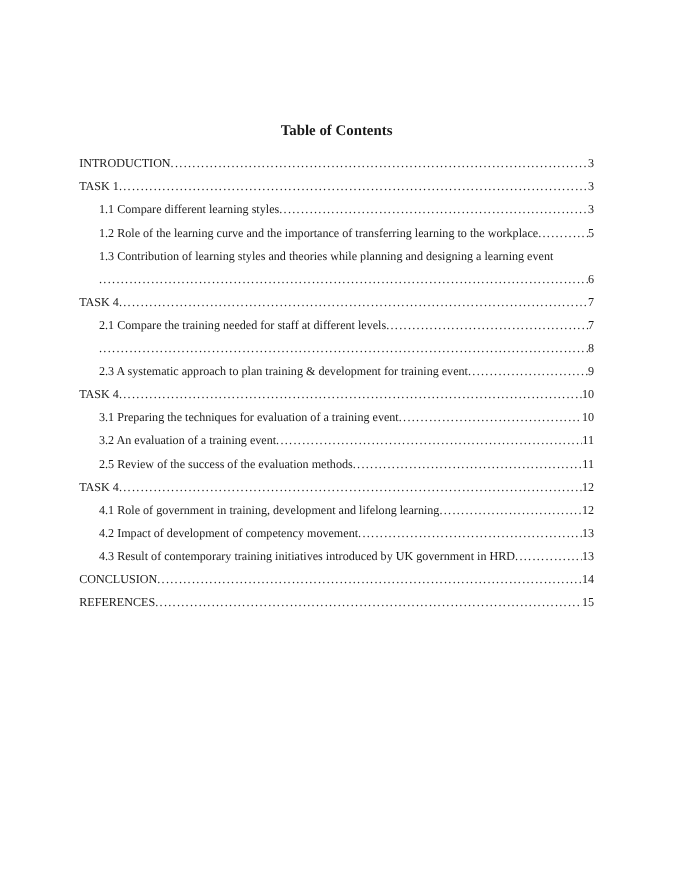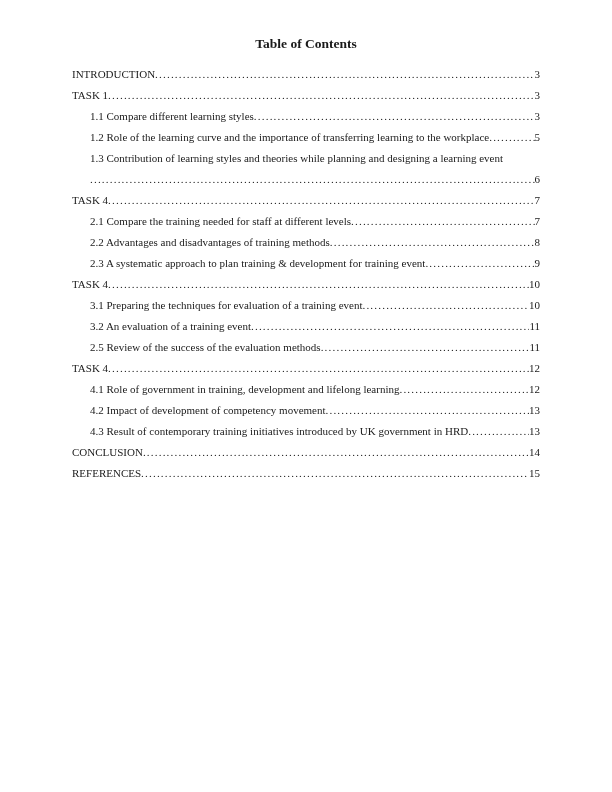--- a/index.html
+++ b/index.html
@@ -6,21 +6,21 @@
     margin: 0;
     padding: 0;
     background: #ffffff;
   }
   .doc-page {
     position: relative;
     width: 612px;
     height: 792px;
     background: #ffffff;
     box-sizing: border-box;
-    padding: 36px 72px 0 72px;
+    padding: 111px 72px 0 72px;
     font-family: "Liberation Serif", "DejaVu Serif", serif;
     color: #1a1a1a;
     overflow: hidden;
   }
   .doc-title {
     text-align: center;
     font-weight: bold;
     font-size: 13.5px;
     line-height: 15px;
     margin: 0 0 13px 0;
@@ -103,21 +103,20 @@
       <span class="toc-pagenum">7</span>
     </div>
 
     <div class="toc-entry lvl1">
       <span class="toc-label">2.1 Compare the training needed for staff at different levels</span>
       <span class="toc-dots"></span>
       <span class="toc-pagenum">7</span>
     </div>
 
     <div class="toc-entry lvl1">
-      <span class="toc-label">2.2 Advantages and disadvantages of training methods</span>
       <span class="toc-dots"></span>
       <span class="toc-pagenum">8</span>
     </div>
 
     <div class="toc-entry lvl1">
       <span class="toc-label">2.3 A systematic approach to plan training &amp; development for training event</span>
       <span class="toc-dots"></span>
       <span class="toc-pagenum">9</span>
     </div>
 

